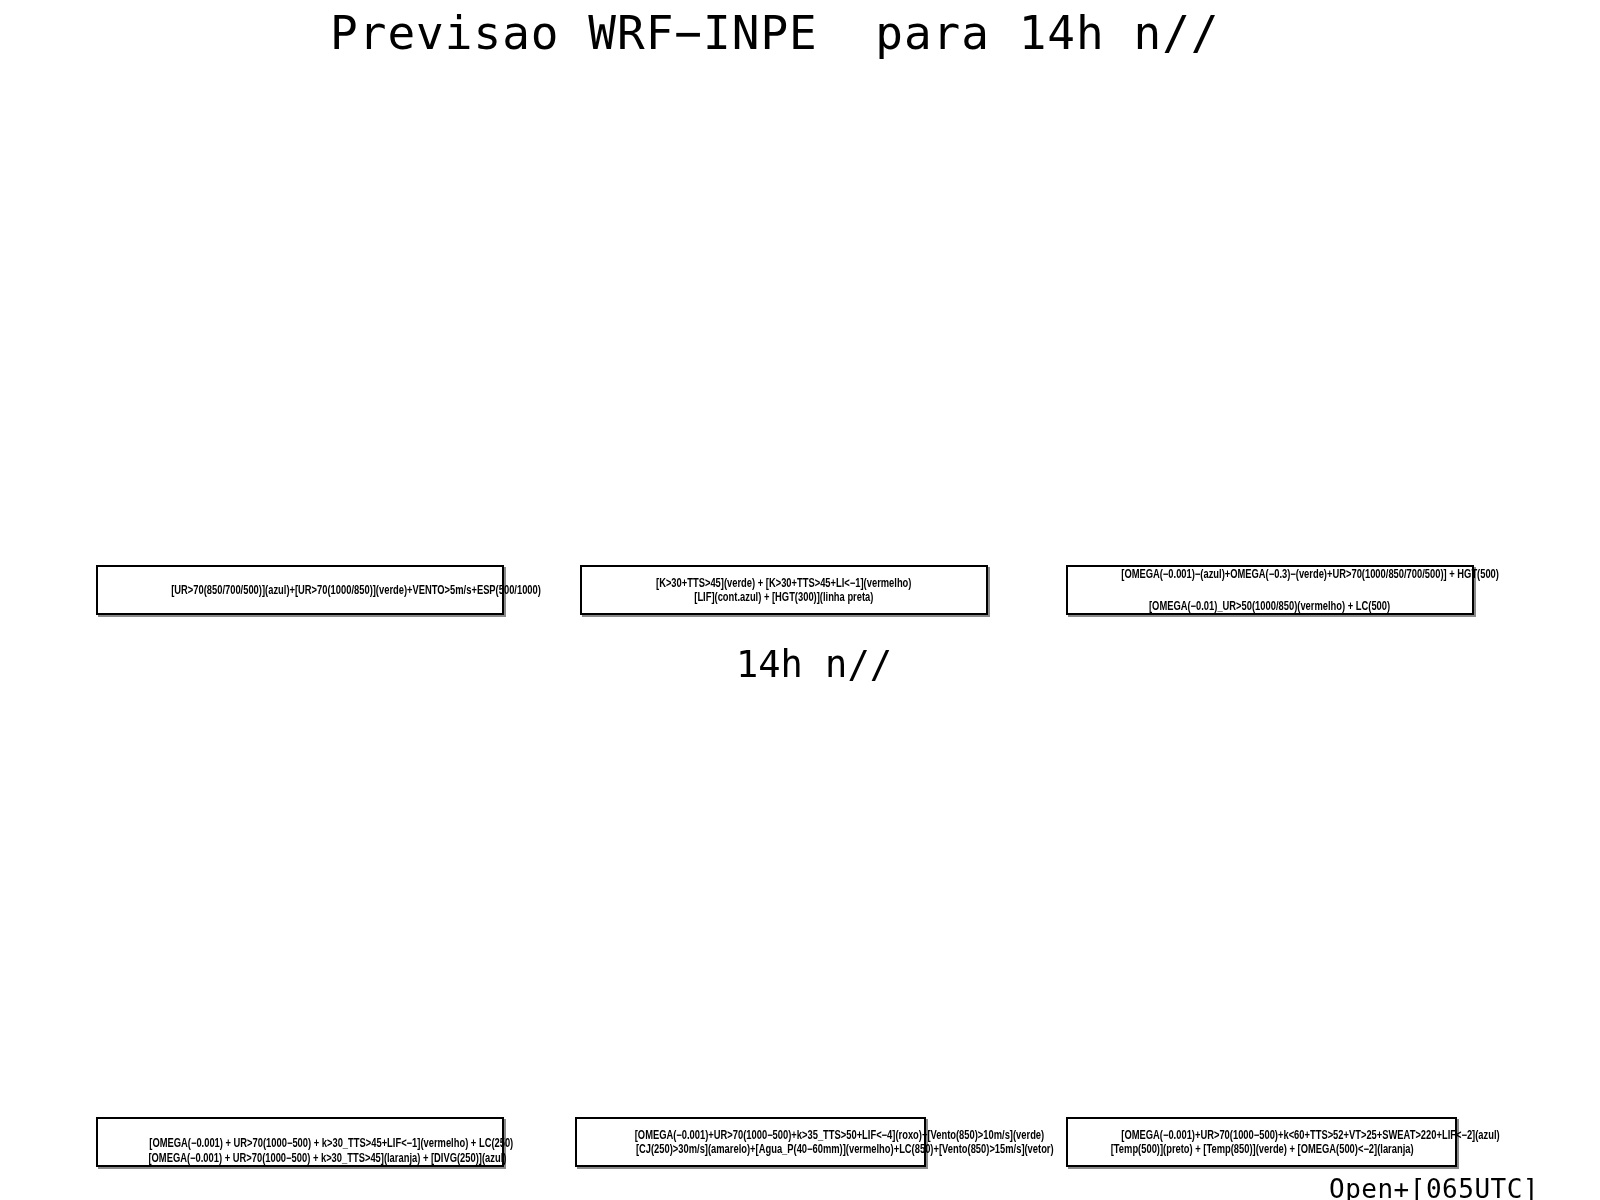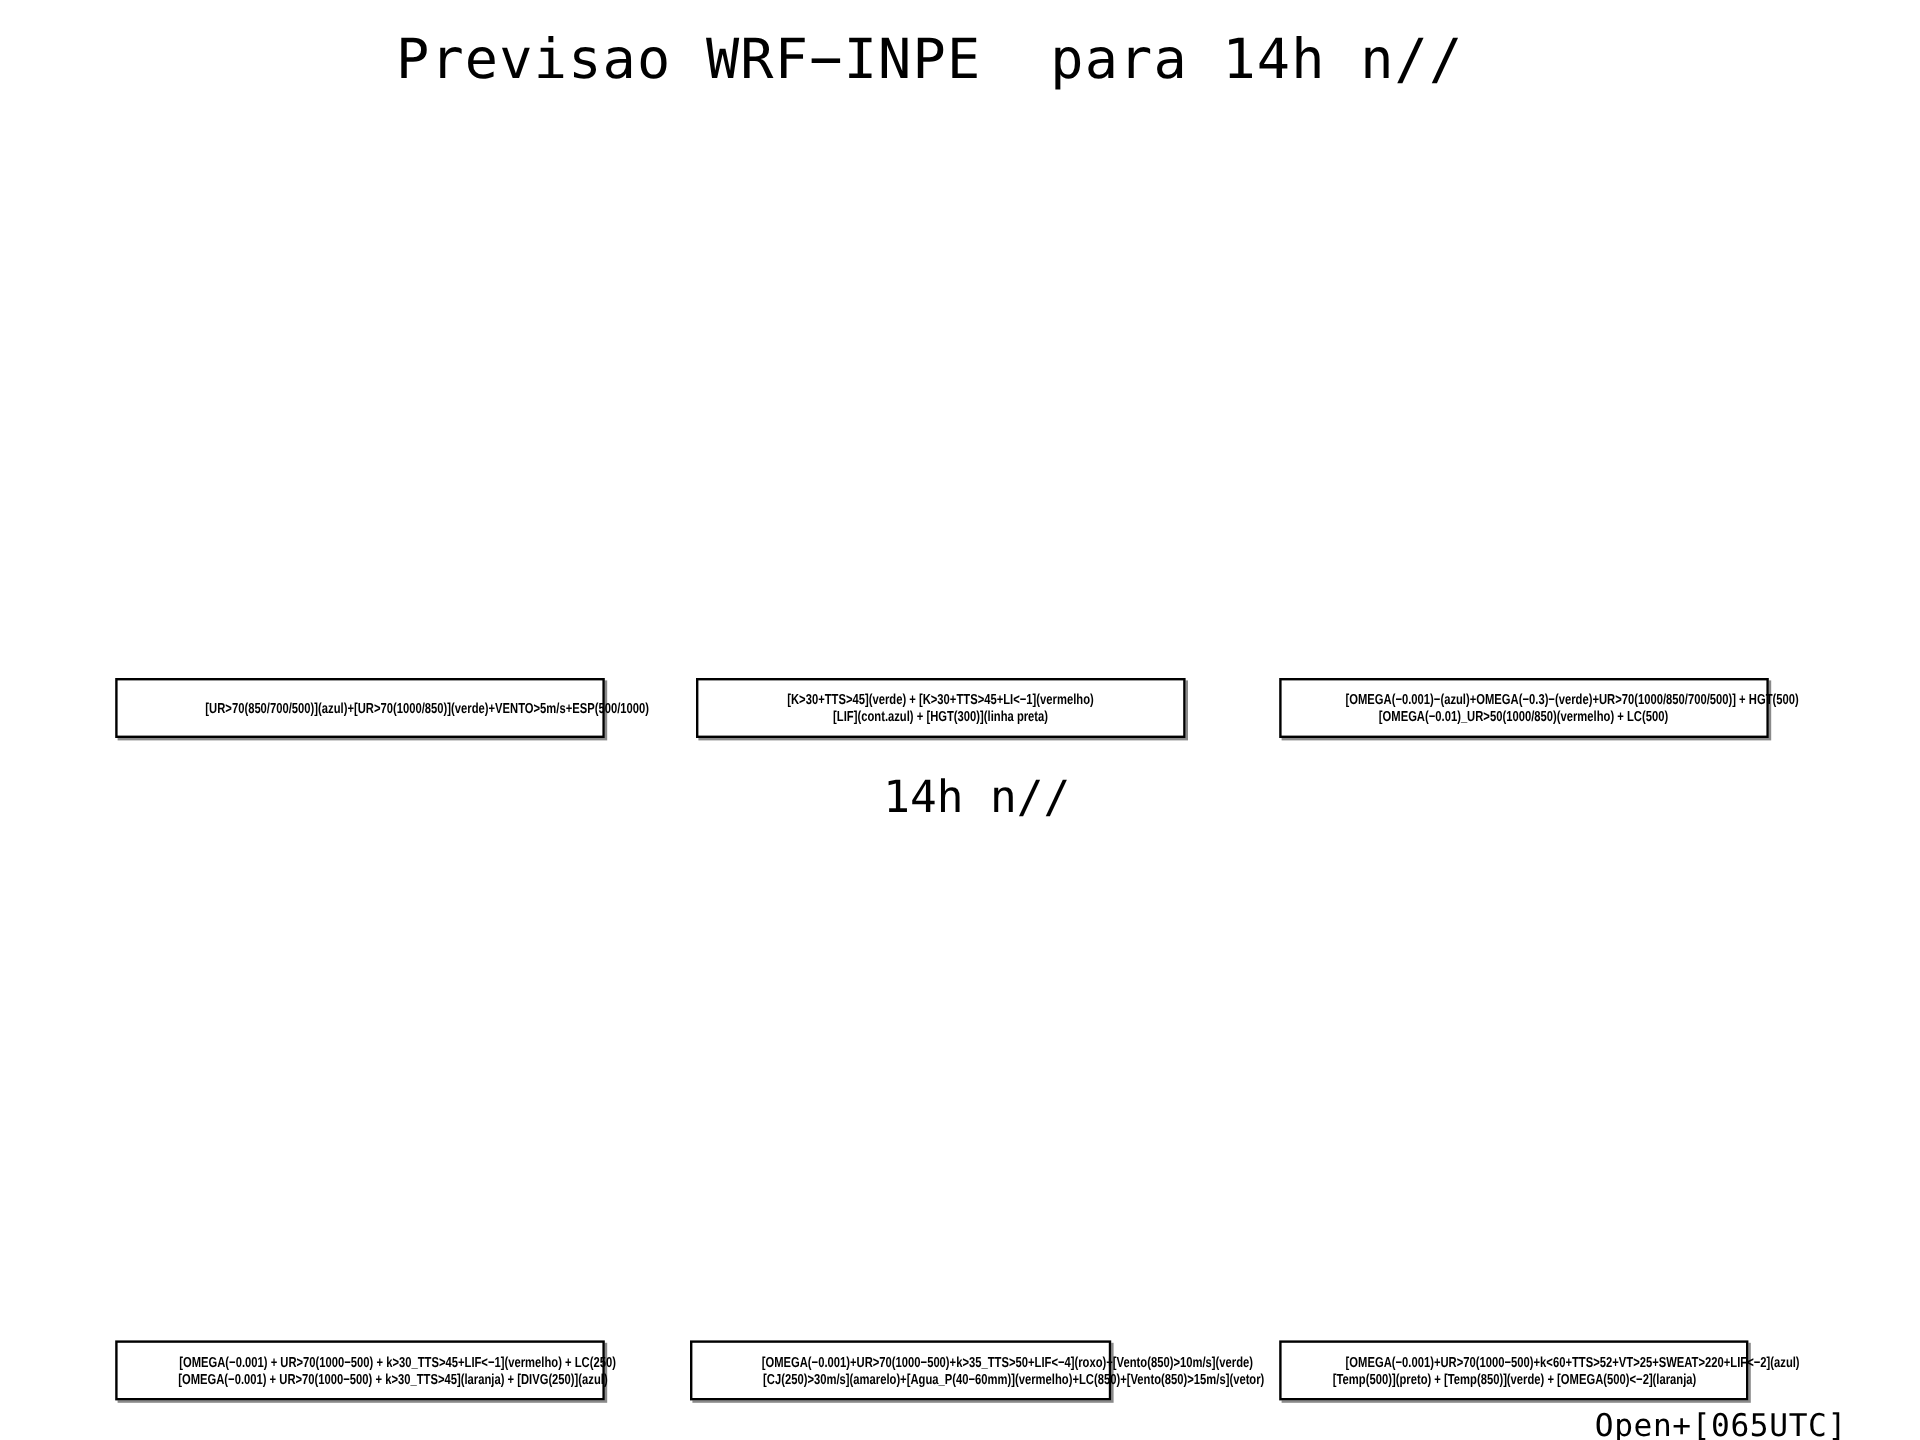--- a/index.html
+++ b/index.html
@@ -17,21 +17,21 @@
   .mono-label {
     position: absolute;
     font-family: "DejaVu Sans Mono", monospace;
     font-weight: 300;
     color: #000000;
     white-space: pre;
     line-height: 1;
   }
   #title {
     left: 330px;
-    top: 26px;
+    top: 10px;
     font-size: 46px;
     letter-spacing: 1px;
     text-align: center;
   }
   #center-label {
     left: 736px;
     top: 646px;
     font-size: 37px;
     letter-spacing: 0px;
   }
@@ -64,22 +64,22 @@
     width: 100%;
   }
   .legend-line > span {
     display: inline-block;
     white-space: nowrap;
     transform: scaleX(0.78);
     transform-origin: 50% 50%;
   }
   #box-top-left      { left: 96px;   top: 565px;  width: 408px; padding-left: 21px; }
   #box-top-center    { left: 580px;  top: 565px;  width: 408px; }
-  #box-top-right     { left: 1066px; top: 565px;  width: 408px; }
-  #box-bottom-left   { left: 96px;   top: 1117px; width: 408px; }
+  #box-top-right     { left: 1066px; top: 565px;  width: 408px; justify-content: space-between; }
+  #box-bottom-left   { left: 96px;   top: 1117px; width: 408px; justify-content: flex-end; }
   #box-bottom-center { left: 575px;  top: 1117px; width: 351px; }
   #box-bottom-right  { left: 1066px; top: 1117px; width: 391px; }
 </style>
 </head>
 <body>
 
 <div id="title" class="mono-label">Previsao WRF−INPE  para 14h n//</div>
 
 <div id="box-top-left" class="legend-box">
   <div class="legend-line">

